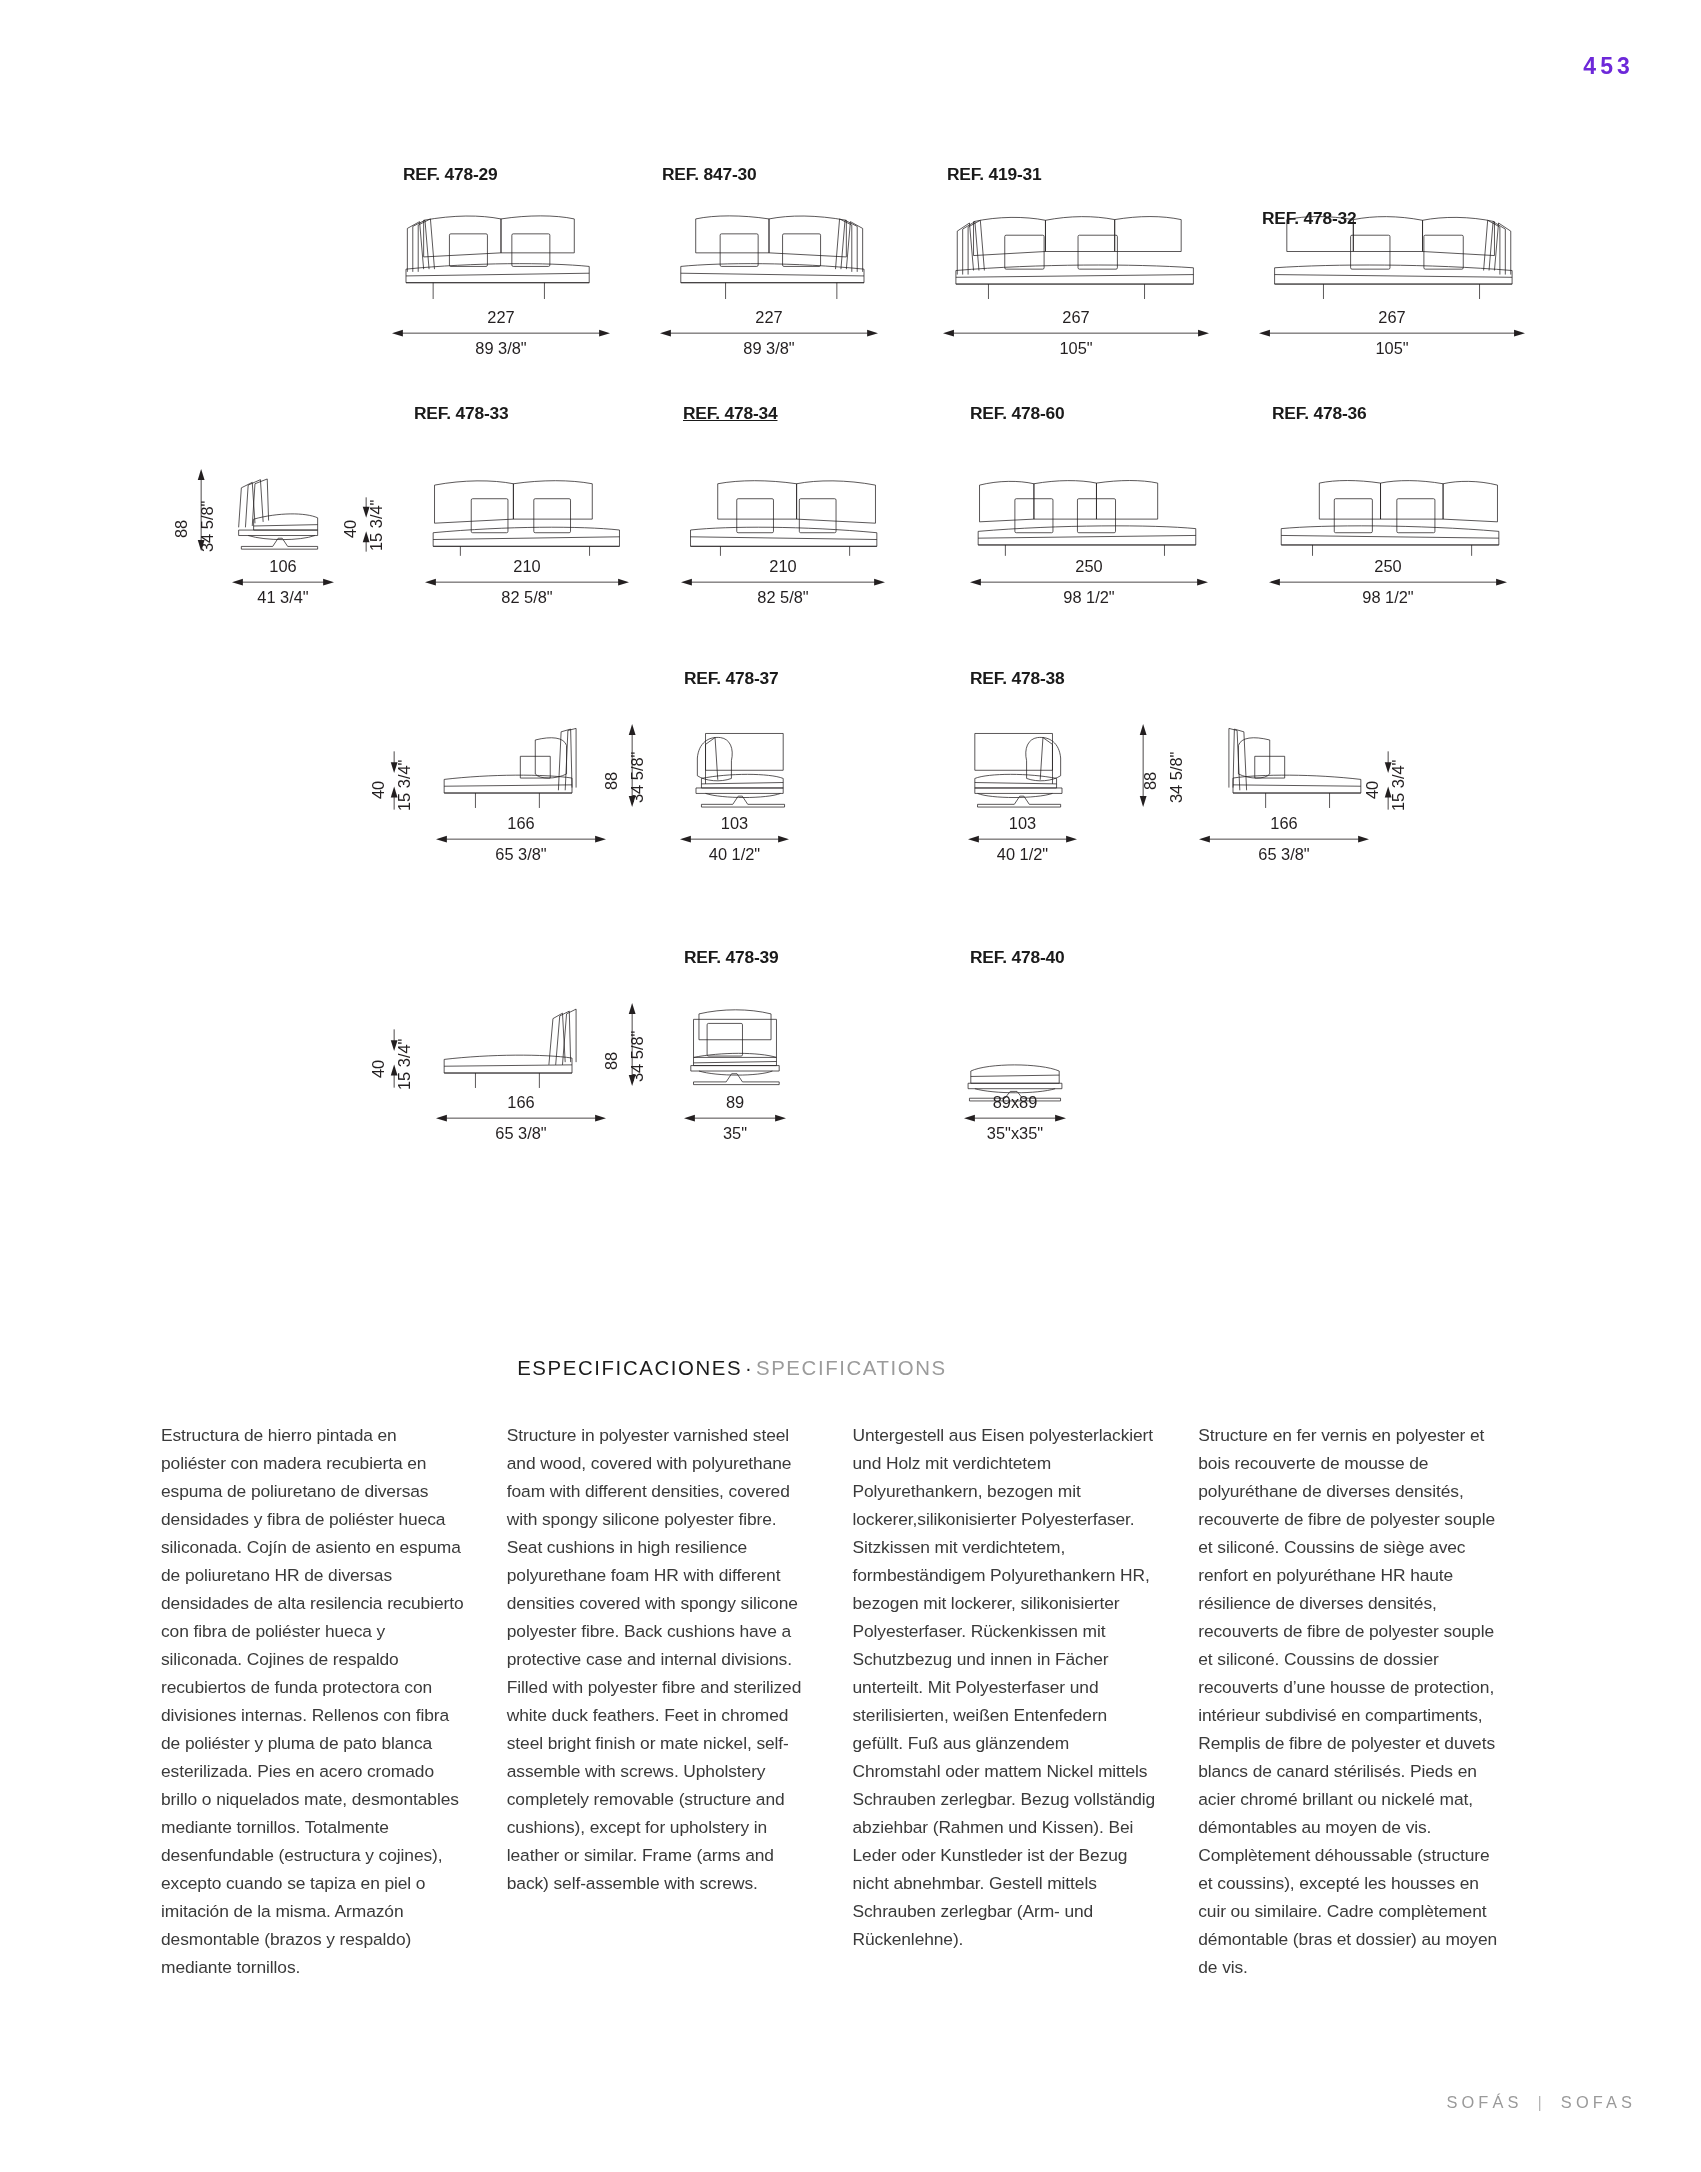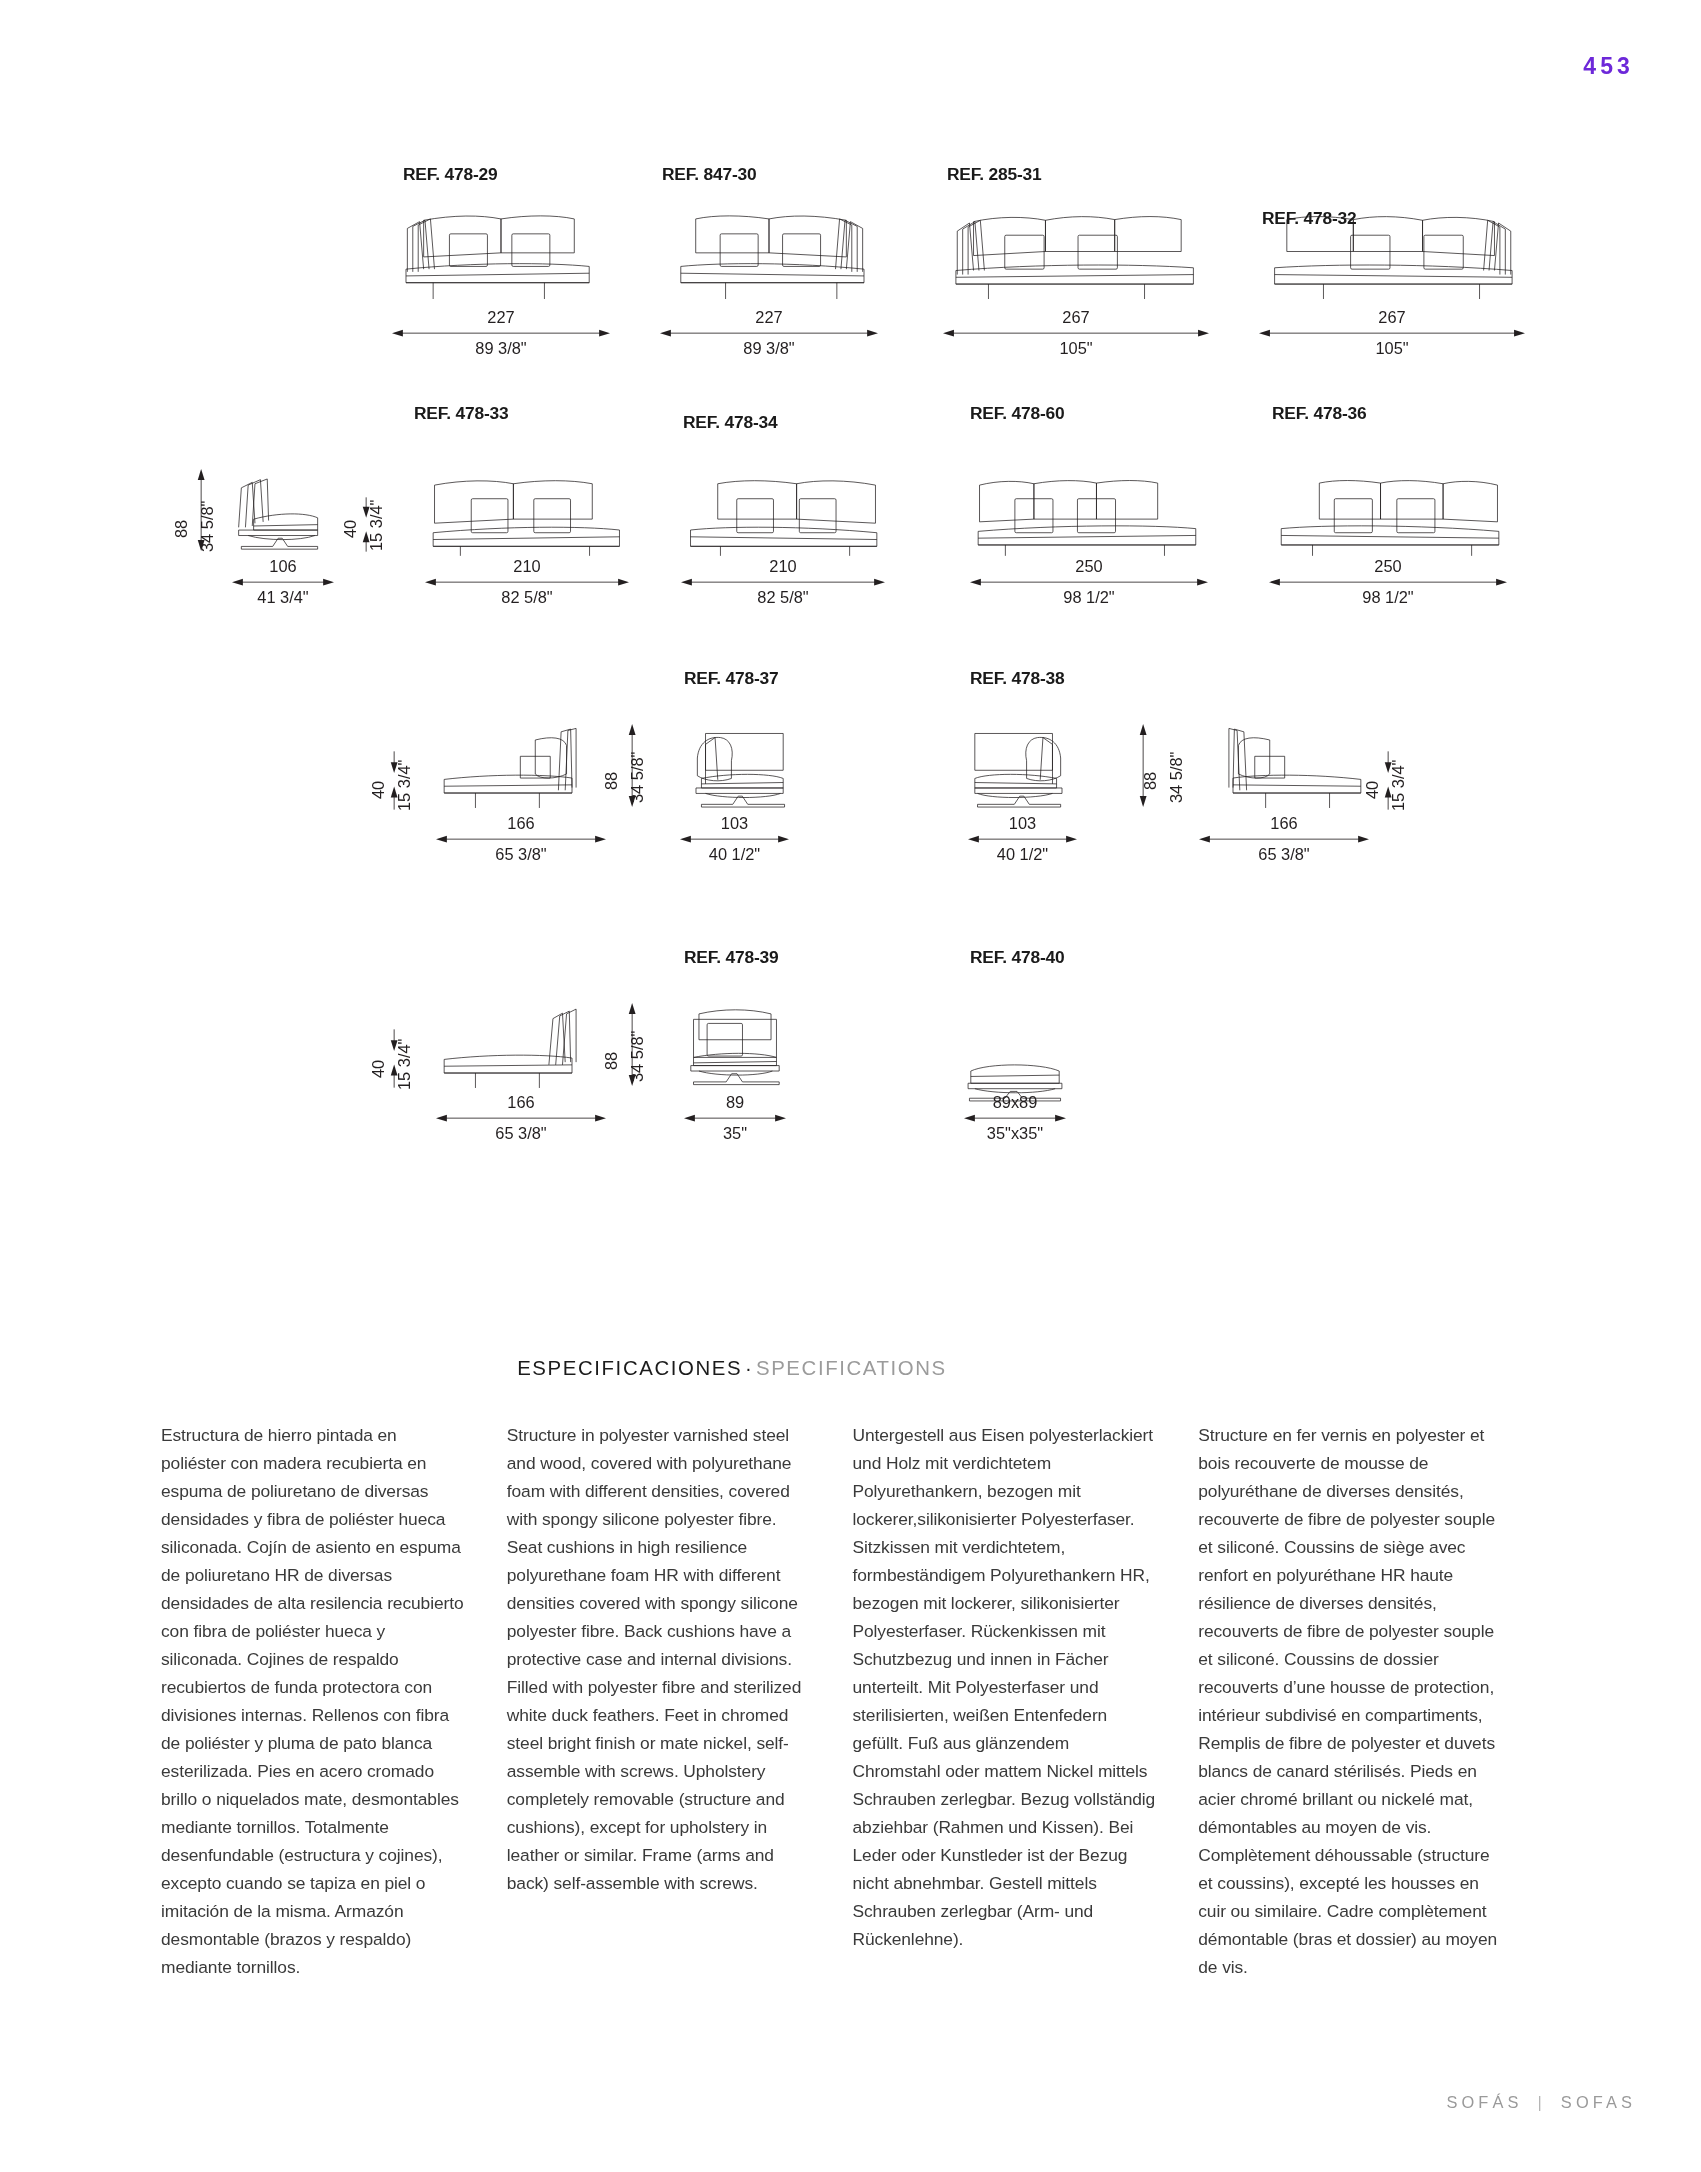--- a/index.html
+++ b/index.html
@@ -120,21 +120,21 @@
       <svg width="218" height="12.3" viewBox="0 0 320 18" style="display:block">
         <line x1="8" y1="9" x2="312" y2="9" stroke="#231f20" stroke-width="1.2"></line>
         <path d="M0 9 L16 4 L16 14 Z" fill="#231f20"></path>
         <path d="M320 9 L304 4 L304 14 Z" fill="#231f20"></path>
       </svg>
       <span class="inch">89 3/8"</span>
     </div>
   </div>
 
   <div class="unit" style="left:0;top:0;">
-    <div class="ref-label" style="left:947px;top:164px;">REF. 285-31</div>
+    <div class="ref-label" style="left:947px;top:164px;">REF. 419-31</div>
     <div class="svgwrap" style="left:943px;top:204px;">
       <svg width="266" height="95" viewBox="0 0 390 140" fill="none" stroke="#231f20" stroke-width="1.1">
         <path d="M20 104 L20 40 L38 28 L44 98"></path>
         <path d="M28 104 L28 37 L46 26 L52 98"></path>
         <path d="M36 104 L36 34 L54 24 L60 98"></path>
         <path d="M44 26 C 80 18, 120 18, 150 24 L150 70 L44 76 Z"></path>
         <path d="M150 24 C 186 17, 222 17, 252 23 L252 70 L150 70 Z"></path>
         <path d="M252 23 C 288 17, 322 17, 350 23 L350 70 L252 70 Z"></path>
         <rect x="90" y="46" width="58" height="50" rx="2"></rect>
         <rect x="198" y="46" width="58" height="50" rx="2"></rect>
@@ -254,21 +254,21 @@
       <svg width="204" height="12.3" viewBox="0 0 300 18" style="display:block">
         <line x1="8" y1="9" x2="292" y2="9" stroke="#231f20" stroke-width="1.2"></line>
         <path d="M0 9 L16 4 L16 14 Z" fill="#231f20"></path>
         <path d="M300 9 L284 4 L284 14 Z" fill="#231f20"></path>
       </svg>
       <span class="inch">82 5/8"</span>
     </div>
   </div>
 
   <div class="unit" style="left:0;top:0;">
-    <div class="ref-label" style="left:683px;top:412px;">REF. 478-34</div>
+    <div class="ref-label" style="left:683px;top:403px;text-decoration:underline;">REF. 478-34</div>
     <div class="svgwrap" style="left:681px;top:470px;">
       <svg width="204" height="86" viewBox="0 0 300 126" fill="none" stroke="#231f20" stroke-width="1.1">
         <path d="M286 22 C 244 14, 200 14, 170 20 L170 72 L286 78 Z"></path>
         <path d="M170 20 C 128 14, 86 14, 54 20 L54 72 L170 72 Z"></path>
         <rect x="82" y="42" width="54" height="50" rx="2"></rect>
         <rect x="174" y="42" width="54" height="50" rx="2"></rect>
         <path d="M288 92 C 180 82, 70 82, 14 88 L14 112 L288 112 Z"></path>
         <path d="M288 102 L14 98"></path>
         <path d="M14 112 L288 112"></path>
         <path d="M58 112 L58 126 M248 112 L248 126"></path>

